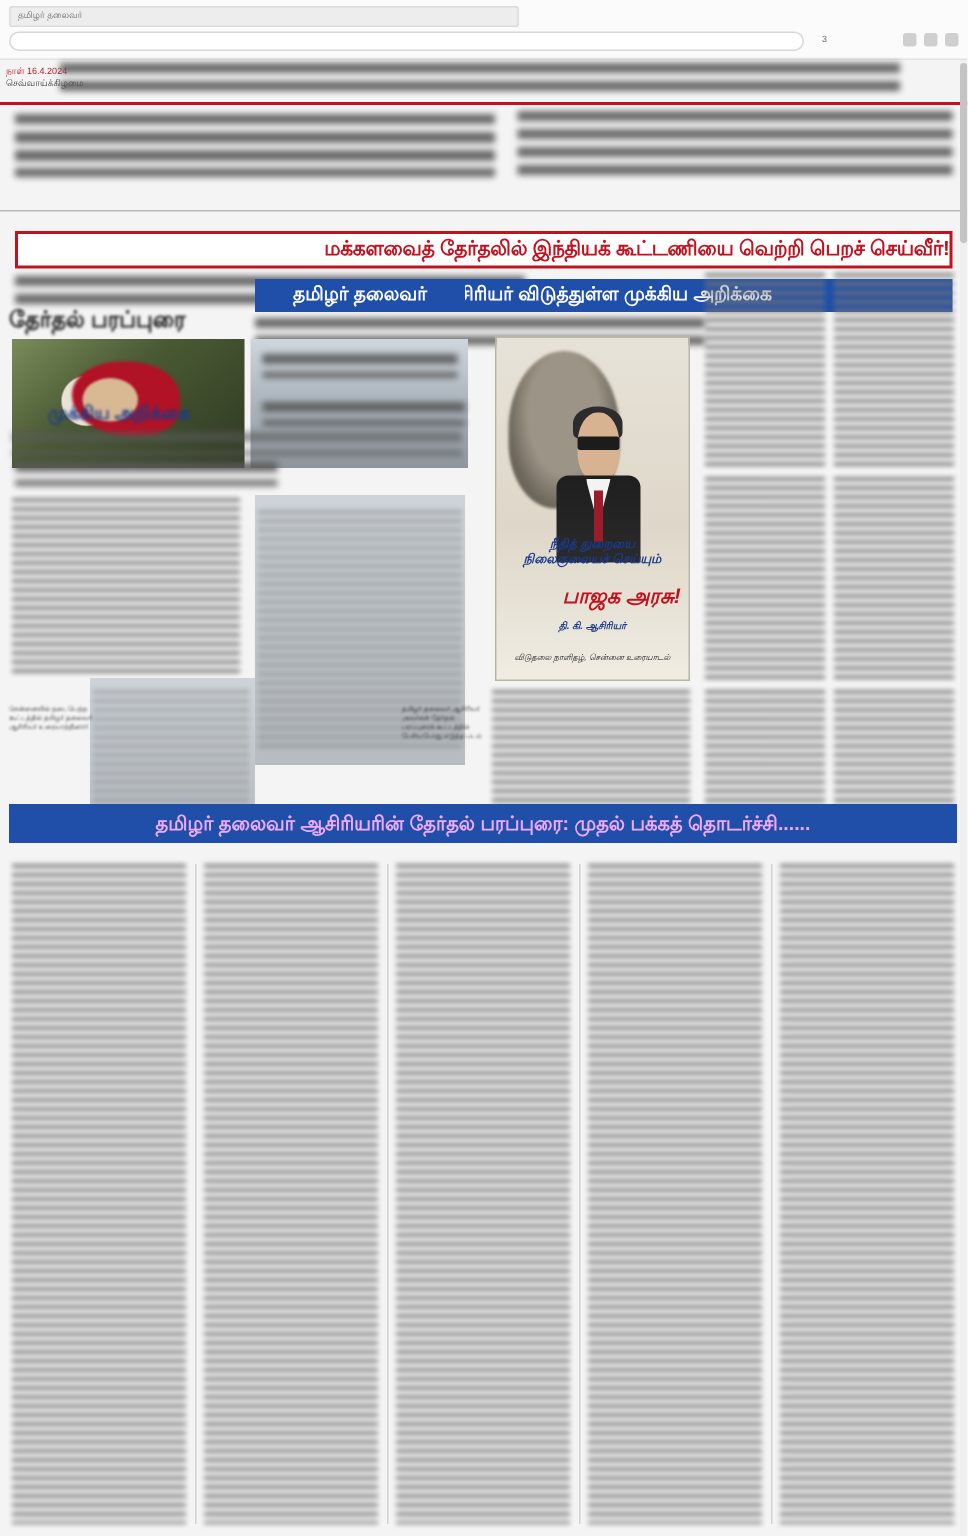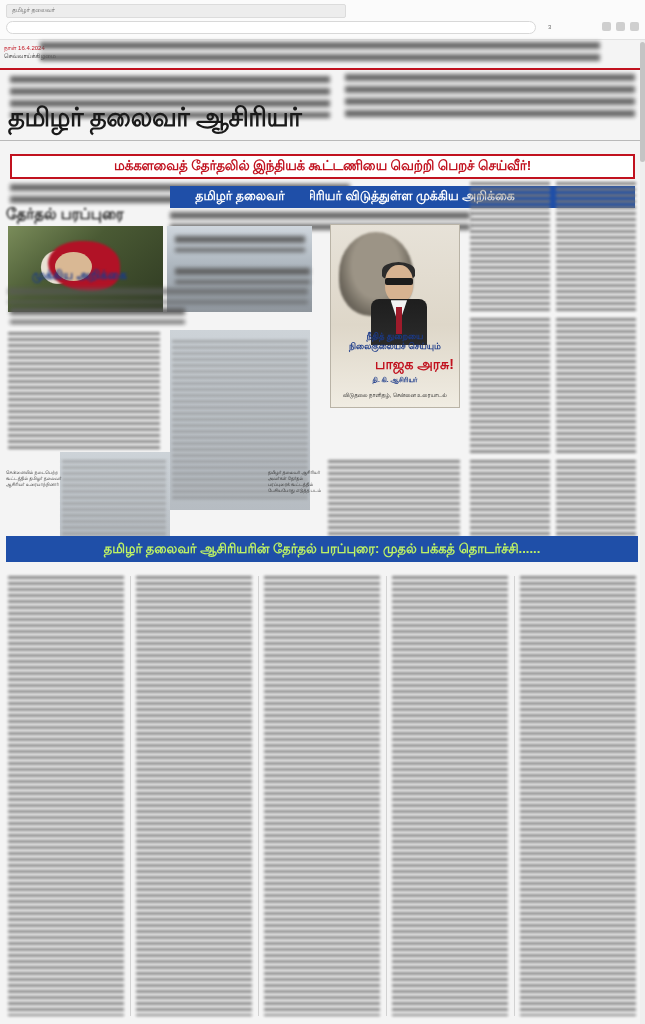--- a/index.html
+++ b/index.html
@@ -98,21 +98,21 @@
 
   .rule-red {
     position: absolute; background: #c1121f; height: 2px;
   }
 
   
   .red-banner {
     position: absolute;
     background: #ffffff;
     border: 2px solid #c1121f;
-    display: flex; align-items: center; justify-content: center;
+    display: flex; align-items: center; justify-content: flex-end;
   }
   .red-banner span {
     color: #c1121f;
     font-weight: bold;
     font-size: 13.5px;
     white-space: nowrap;
     letter-spacing: -0.2px;
   }
 
   
@@ -247,21 +247,21 @@
     position: absolute; background: #d2d2d2; width: 1px;
   }
 
   
   .blue-wide {
     position: absolute;
     background: #1f4fa8;
     display: flex; align-items: center; justify-content: center;
   }
   .blue-wide span {
-    color: #bef264; font-weight: bold; font-size: 13px; white-space: nowrap; text-align: right;
+    color: #f0abfc; font-weight: bold; font-size: 13px; white-space: nowrap; text-align: right;
   }
 
   .scrollbar {
     position: absolute; top: 40px; right: 0; width: 5px; height: 984px;
     background: #efefef;
   }
   .scrollthumb {
     position: absolute; top: 42px; right: 0; width: 5px; height: 120px;
     background: #c4c4c4; border-radius: 3px;
   }
@@ -287,21 +287,20 @@
       <div class="red">நாள் 16.4.2024</div>
       <div>செவ்வாய்க்கிழமை</div>
     </div>
 
     <div class="blur head" style="left:40px; top:2px; width:560px; height:22px;"></div>
     <div class="rule-red" style="left:0px; top:28px; width:645px;"></div>
 
     <div class="blur head" style="left:10px; top:36px; width:320px; height:42px;"></div>
     <div class="blur head" style="left:345px; top:34px; width:290px; height:46px;"></div>
 
-    <div class="big-headline" style="left:8px; top:62px;">தமிழர் தலைவர் ஆசிரியர்</div>
 
     <div class="rule-red" style="left:0px; top:100px; width:645px; height:1px; background:#b9b9b9;"></div>
 
     <div class="red-banner" style="left:10px; top:114px; width:625px; height:25px;">
       <span>மக்களவைத் தேர்தலில் இந்தியக் கூட்டணியை வெற்றி பெறச் செய்வீர்!</span>
     </div>
 
     <div class="blur head" style="left:10px; top:144px; width:340px; height:20px;"></div>
 
     <div class="blue-banner" style="left:170px; top:146px; width:465px; height:22px;">
@@ -320,21 +319,21 @@
     </div>
     <div class="photo photo-2" style="left:167px; top:186px; width:145px; height:86px;"></div>
 
     <div class="sub-headline sm" style="left:12px; top:228px; color:#1b3a8a;">முக்கிய அறிக்கை</div>
     <div class="blur head" style="left:8px; top:248px; width:300px; height:16px; opacity:.65;"></div>
 
     <div class="blur head" style="left:175px; top:196px; width:130px; height:16px;"></div>
     <div class="blur head" style="left:175px; top:228px; width:135px; height:16px;"></div>
     <div class="blur head" style="left:10px; top:268px; width:175px; height:16px;"></div>
 
-    <div class="poster" style="left:330px; top:184px; width:130px; height:184px;">
+    <div class="poster" style="left:330px; top:184px; width:130px; height:230px;font-style:italic;">
       <div class="silhouette"></div>
       <div class="man">
         <div class="hair"></div>
         <div class="head"></div>
         <div class="glasses"></div>
         <div class="body"></div>
         <div class="collar"></div>
         <div class="tie"></div>
       </div>
       <div class="ptext1">

